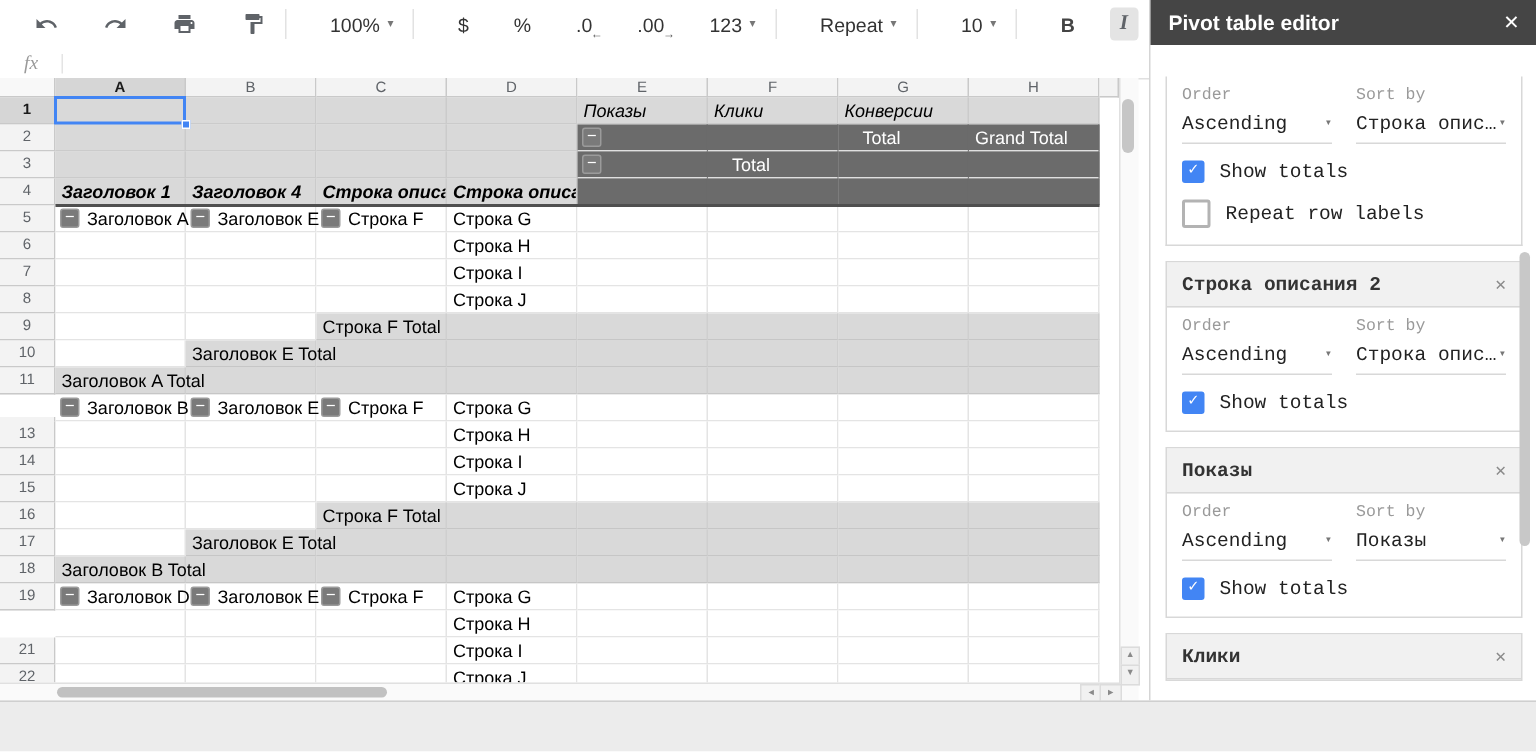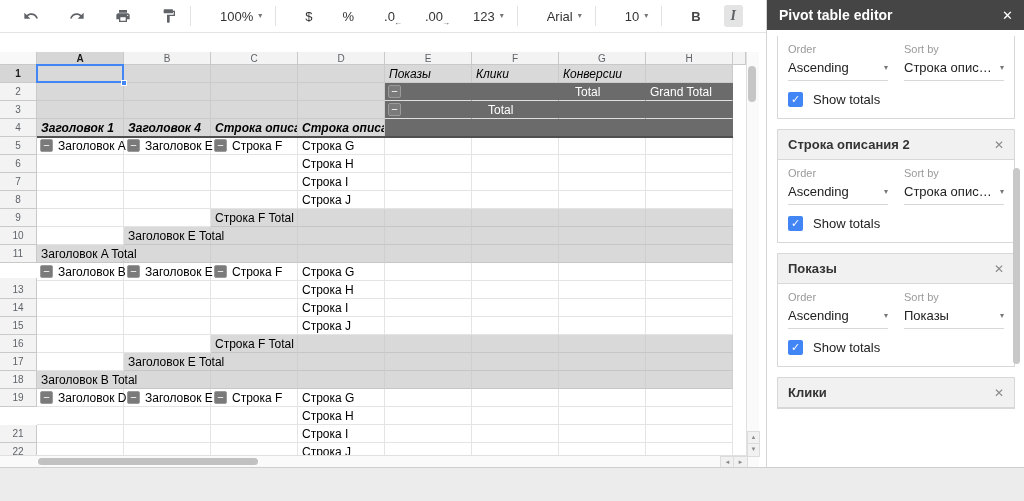--- a/index.html
+++ b/index.html
@@ -56,21 +56,21 @@
            text-align:center;line-height:11px;}
   .hsb{position:absolute;left:0;top:455px;width:746px;height:12px;background:#fafafa;border-top:1px solid #e0e0e0;}
   .hsb-thumb{position:absolute;left:38px;top:458px;width:220px;height:7px;background:#c1c1c1;border-radius:4px;}
   
   #tabbar{position:absolute;left:0;top:467px;width:1024px;height:34px;background:#ececec;border-top:1px solid #cfcfcf;}
   
   #panel{position:absolute;left:766px;top:0;width:258px;height:467px;background:#fff;border-left:1px solid #d5d5d5;}
   #phead{height:30px;background:#454545;color:#fff;display:flex;align-items:center;padding:0 12px;
          font-size:14px;font-weight:bold;}
   #phead .x{margin-left:auto;font-size:13px;font-weight:normal;}
-  #pbody{position:absolute;left:0;top:30px;width:258px;height:437px;overflow:hidden;padding-top:6px;box-sizing:border-box;}
+  #pbody{position:absolute;left:0;top:30px;width:258px;height:437px;overflow:hidden;padding-top:21px;box-sizing:border-box;font-family:Liberation Mono, monospace;}
   .card{margin:0 10px 10px 10px;border:1px solid #d8d8d8;background:#fff;}
   .card.cut{border-top:none;}
   .chdr{background:#f1f1f1;border-bottom:1px solid #d8d8d8;padding:7px 10px;font-size:13px;font-weight:bold;
         color:#333;display:flex;align-items:center;}
   .chdr .x{margin-left:auto;color:#8a8a8a;font-size:12px;font-weight:normal;}
   .cbody{padding:7px 10px 11px 10px;}
   .frow{display:flex;gap:16px;}
   .fld{flex:1;min-width:0;}
   .flabel{font-size:11px;color:#9a9a9a;margin-bottom:3px;}
   .fval{display:flex;align-items:center;font-size:13px;color:#222;border-bottom:1px solid #d8d8d8;
@@ -131,21 +131,21 @@
     <div class="tbtn">
         <span class="ddtext">.00</span>
         <span class="subarrow">→</span>
       </div>
     <div class="tbtn">
         <span class="ddtext">123</span>
         <span class="caret">▾</span>
       </div>
     <div class="sep"></div>
     <div class="tbtn" style="width:66px;justify-content:space-between">
-      <span class="ddtext">Arial</span>
+      <span class="ddtext">Repeat</span>
         <span class="caret">▾</span>
     </div>
     <div class="sep"></div>
     <div class="tbtn" style="width:36px;justify-content:space-between">
       <span class="ddtext">10</span>
         <span class="caret">▾</span>
     </div>
     <div class="sep"></div>
     <div class="tbtn">
         <span class="letter">B</span>
@@ -162,20 +162,25 @@
     <div class="sep"></div>
     <div class="tbtn">
         <span class="ddtext">⋯</span>
       </div>
     <div style="flex:1"></div>
     <div class="tbtn" style="margin-right:12px">
         <div class="chev"></div>
       </div>
   </div>
 
+  <div id="fbar">
+    <span id="fx">fx</span>
+    <div class="fsep"></div>
+    <div style="flex:1;height:100%"></div>
+  </div>
 
   <div id="grid">
       <div class="corner" style="left: 0px; top: 0px; width: 37px; height: 13px;"></div>
       <div class="chead selh" style="left: 37px; top: 0px; width: 87px; height: 13px;">A</div>
       <div class="chead" style="left: 124px; top: 0px; width: 87px; height: 13px;">B</div>
       <div class="chead" style="left: 211px; top: 0px; width: 87px; height: 13px;">C</div>
       <div class="chead" style="left: 298px; top: 0px; width: 87px; height: 13px;">D</div>
       <div class="chead" style="left: 385px; top: 0px; width: 87px; height: 13px;">E</div>
       <div class="chead" style="left: 472px; top: 0px; width: 87px; height: 13px;">F</div>
       <div class="chead" style="left: 559px; top: 0px; width: 87px; height: 13px;">G</div>
@@ -463,20 +468,24 @@
                   <div class="fval">
                     <span>Строка опис…</span>
                     <span class="caret">▾</span>
                   </div>
                 </div>
               </div>
               <div class="chk">
                 <span class="box on">✓</span>
                 <span>Show totals</span>
               </div>
+              <div class="chk">
+                <span class="box off"></span>
+                <span>Repeat row labels</span>
+              </div>
             </div>
           </div>
           <div class="card">
             <div class="chdr">
               <span>Строка описания 2</span>
               <span class="x">✕</span>
             </div>
             <div class="cbody">
               <div class="frow">
                 <div class="fld">

